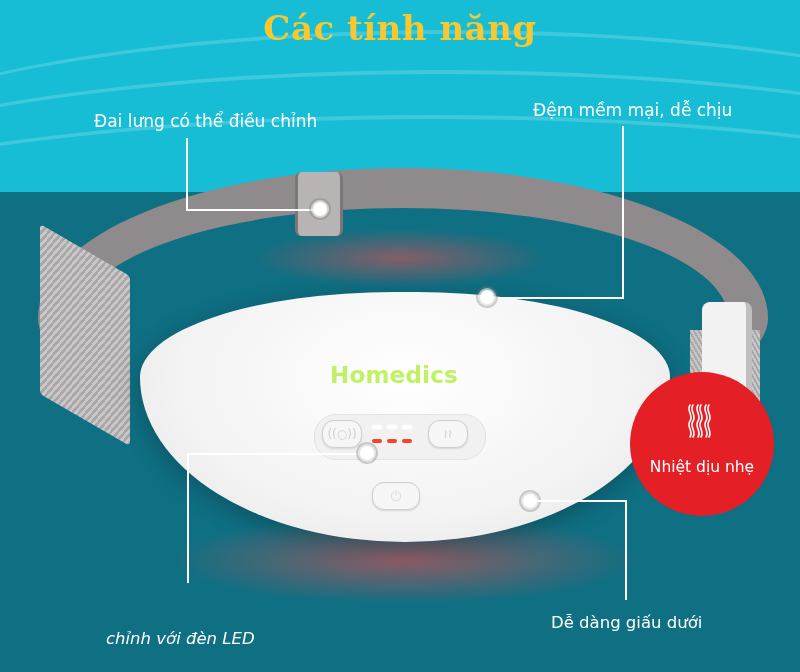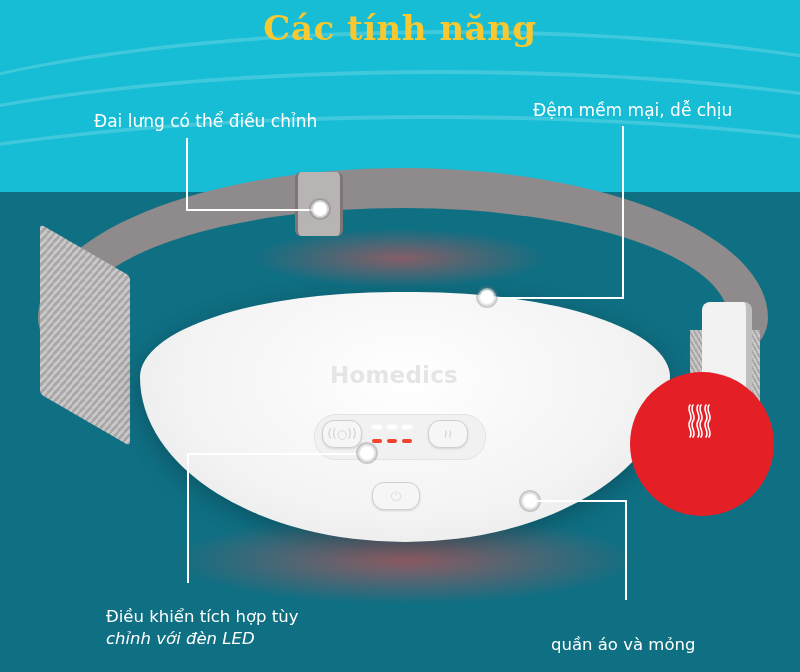--- a/index.html
+++ b/index.html
@@ -14,21 +14,21 @@
   .dot{position:absolute;width:14px;height:14px;border-radius:50%;background:#fff;box-shadow:0 0 0 2px rgba(255,255,255,0.55),0 0 0 4px rgba(120,120,120,0.35);}
   
   .belt-back{position:absolute;left:38px;top:168px;width:730px;height:250px;border-radius:50% 50% 40% 40% / 60% 60% 40% 40%;border:40px solid #8f8a8b;border-bottom-color:transparent;box-sizing:border-box;}
   .belt-left{position:absolute;left:40px;top:250px;width:90px;height:170px;background:repeating-linear-gradient(120deg,#a9a7a8 0 2px,#c9c7c8 2px 4px);transform:skewY(30deg);border-radius:4px;}
   .belt-right{position:absolute;left:690px;top:330px;width:70px;height:100px;background:repeating-linear-gradient(60deg,#a9a7a8 0 2px,#c9c7c8 2px 4px);}
   .buckle-top{position:absolute;left:295px;top:172px;width:42px;height:64px;background:#b9b4b4;border-left:3px solid #7c7676;border-right:3px solid #7c7676;border-radius:6px;}
   .buckle-right{position:absolute;left:702px;top:302px;width:44px;height:96px;background:#f2f2f2;border-radius:8px;border-right:6px solid #bfbfbf;}
   .heat{position:absolute;border-radius:50%;}
   
   .device{position:absolute;left:140px;top:292px;width:530px;height:250px;background:radial-gradient(ellipse at 50% 35%,#ffffff 0%,#f3f3f3 60%,#e2e2e2 100%);border-radius:48% 48% 50% 50% / 34% 34% 66% 66%;box-shadow:0 6px 24px rgba(0,0,0,0.25);}
-  .brand{position:absolute;left:330px;top:362px;font-size:23px;font-weight:bold;color:#e5e5e5;letter-spacing:0.2px;}
+  .brand{position:absolute;left:330px;top:362px;font-size:23px;font-weight:bold;color:#bef264;letter-spacing:0.2px;}
   .panel{position:absolute;left:314px;top:414px;width:170px;height:44px;border-radius:22px;background:#f1f1f1;border:1px solid #e3e3e3;}
   .btn{position:absolute;background:#f6f6f6;border:1px solid #cfcfcf;border-radius:12px;box-shadow:0 1px 2px rgba(0,0,0,0.12);display:flex;align-items:center;justify-content:center;color:#d0d0d0;font-size:12px;}
   .led{position:absolute;width:10px;height:4px;border-radius:2px;}
   
   .badge{position:absolute;left:630px;top:372px;width:144px;height:144px;border-radius:50%;background:#e41f25;}
   .badge-text{position:absolute;left:630px;top:458px;width:144px;text-align:center;color:#fff;font-size:15.5px;}
 </style>
 </head>
 <body>
 
@@ -77,33 +77,33 @@
   <div class="dot" style="left:313px;top:202px;"></div>
 
   <div class="label" style="left:533px;top:99px;">Đệm mềm mại, dễ chịu</div>
   <div class="line" style="left:622px;top:126px;width:2px;height:172px;"></div>
   <div class="line" style="left:490px;top:297px;width:134px;height:2px;"></div>
   <div class="dot" style="left:480px;top:290px;"></div>
 
   <div class="line" style="left:187px;top:453px;width:176px;height:2px;"></div>
   <div class="line" style="left:187px;top:453px;width:2px;height:130px;"></div>
   <div class="dot" style="left:360px;top:446px;"></div>
-  <div class="label small" style="left:106px;top:606px;">Điều khiển tích hợp tùy</div>
   <div class="label small" style="left:106px;top:628px;font-style:italic;">chỉnh với đèn LED</div>
 
   <div class="dot" style="left:523px;top:494px;"></div>
   <div class="line" style="left:535px;top:500px;width:92px;height:2px;"></div>
   <div class="line" style="left:625px;top:500px;width:2px;height:100px;"></div>
-  <div class="label small" style="left:551px;top:634px;">quần áo và mỏng</div>
+  <div class="label small" style="left:551px;top:612px;">Dễ dàng giấu dưới</div>
 
   <div class="badge"></div>
   <svg style="position:absolute;left:685px;top:402px;" width="34" height="42" viewBox="0 0 34 42">
     <g fill="none" stroke="#fff" stroke-width="1.6" stroke-linecap="round">
       <path d="M5 3 C1 9,9 13,5 19 C1 25,9 29,5 35"></path>
       <path d="M8 3 C4 9,12 13,8 19 C4 25,12 29,8 35"></path>
       <path d="M13 3 C9 9,17 13,13 19 C9 25,17 29,13 35"></path>
       <path d="M16 3 C12 9,20 13,16 19 C12 25,20 29,16 35"></path>
       <path d="M21 3 C17 9,25 13,21 19 C17 25,25 29,21 35"></path>
       <path d="M24 3 C20 9,28 13,24 19 C20 25,28 29,24 35"></path>
     </g>
   </svg>
+  <div class="badge-text">Nhiệt dịu nhẹ</div>
 
 </div>
 
 </body></html>

